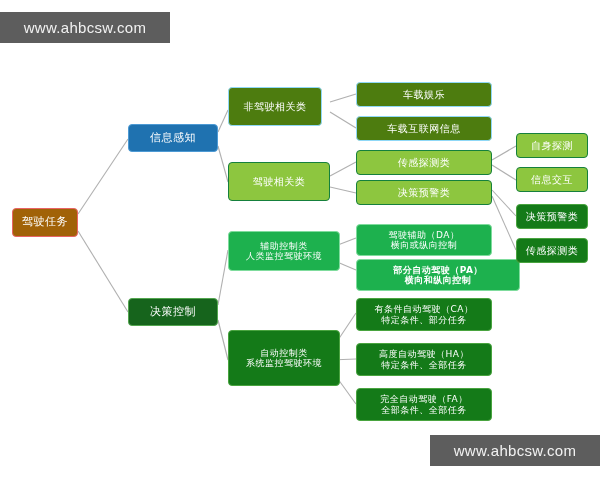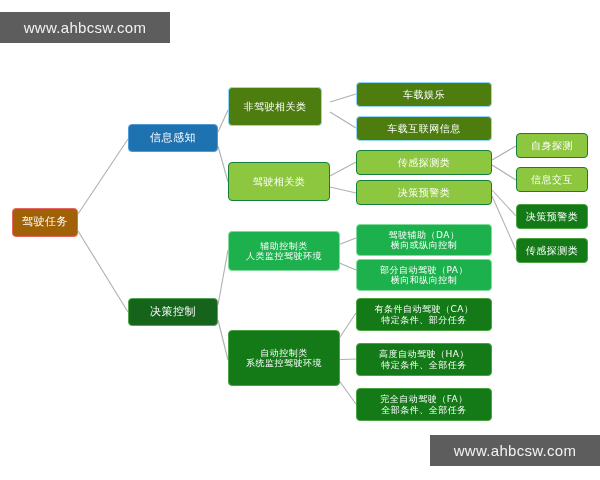--- a/index.html
+++ b/index.html
@@ -130,21 +130,21 @@
     <span class="ln">传感探测类</span>
   </div>
   <div class="node c-green-lt f10" style="left:356px;top:180px;width:136px;height:25px;">
     <span class="ln">决策预警类</span>
   </div>
 
   <div class="node c-green-md f9" style="left:356px;top:224px;width:136px;height:32px;">
     <span class="ln">驾驶辅助（DA）</span>
     <span class="ln">横向或纵向控制</span>
   </div>
-  <div class="node c-green-md f9" style="left:356px;top:259px;width:136px;height:32px;">
+  <div class="node c-green-md f9" style="left:356px;top:259px;width:164px;height:32px;font-weight:bold;">
     <span class="ln">部分自动驾驶（PA）</span>
     <span class="ln">横向和纵向控制</span>
   </div>
   <div class="node c-green-dk f9" style="left:356px;top:298px;width:136px;height:33px;">
     <span class="ln">有条件自动驾驶（CA）</span>
     <span class="ln">特定条件、部分任务</span>
   </div>
   <div class="node c-green-dk f9" style="left:356px;top:343px;width:136px;height:33px;">
     <span class="ln">高度自动驾驶（HA）</span>
     <span class="ln">特定条件、全部任务</span>

